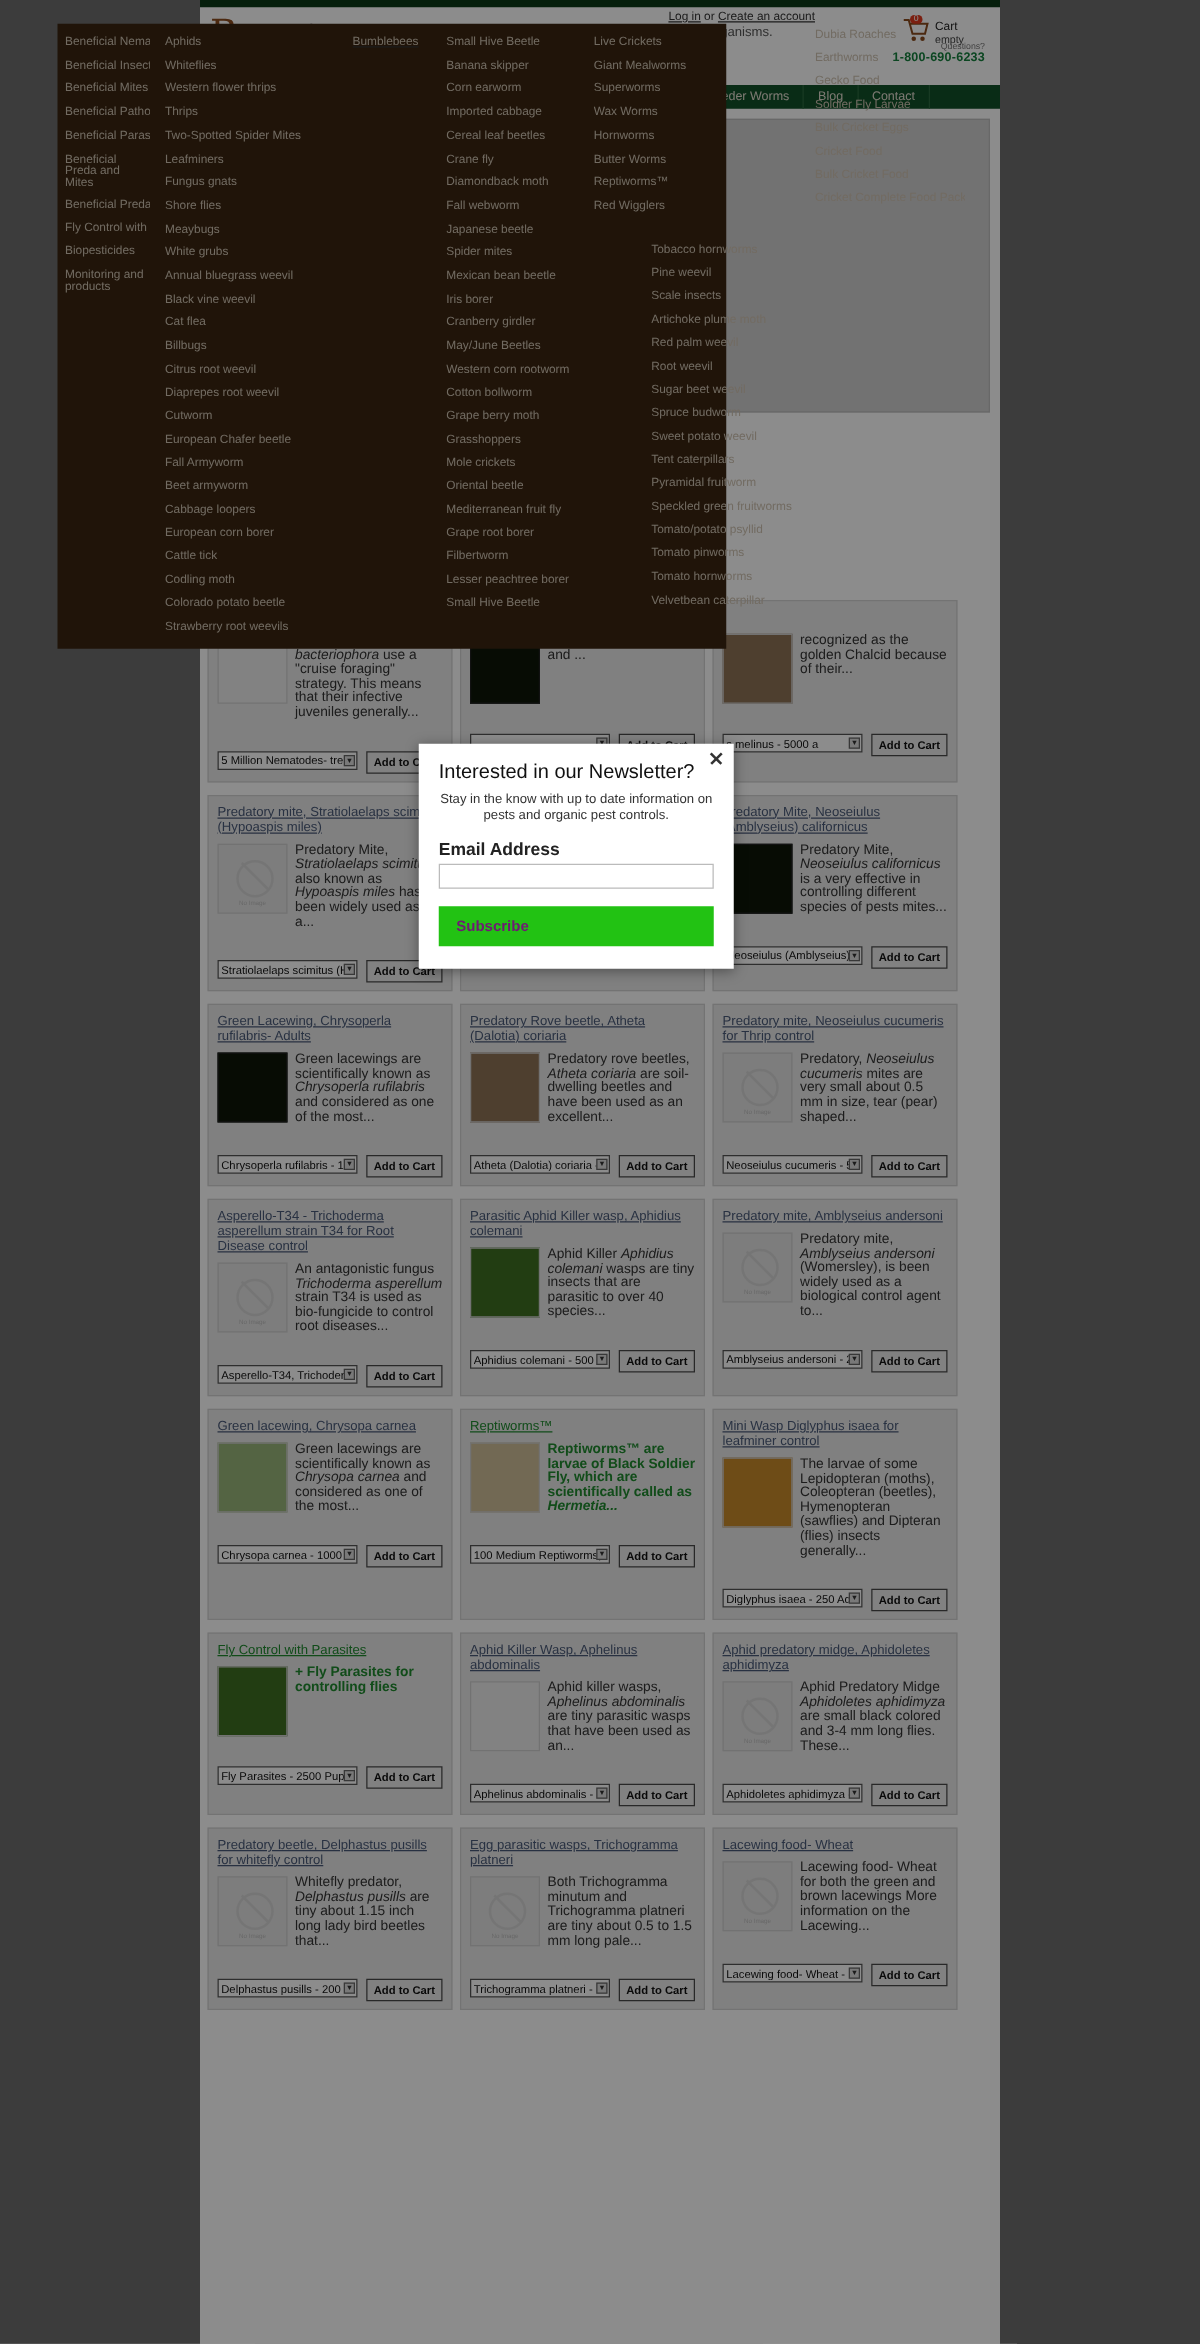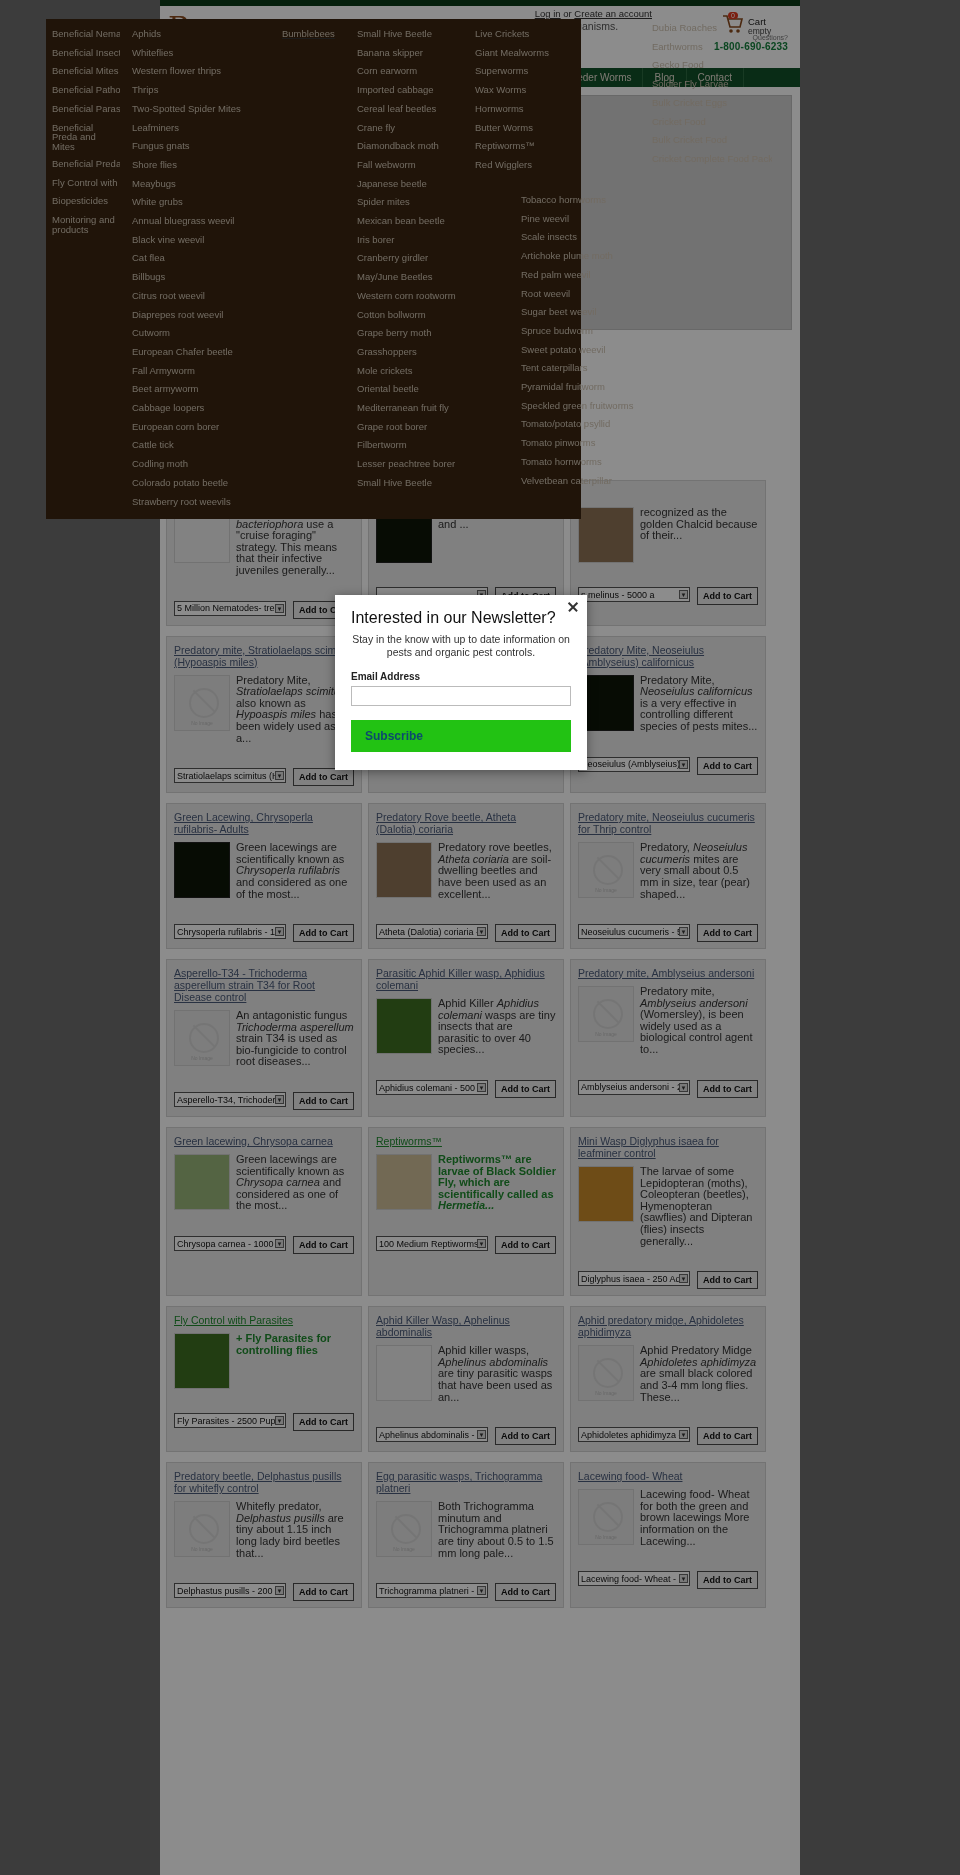--- a/index.html
+++ b/index.html
@@ -89,23 +89,23 @@
           -webkit-appearance:none; appearance:none; background-image:none; position:relative; }
   .selwrap { position:relative; width:114px; }
   .selwrap .arrow { position:absolute; right:3px; top:3px; width:9px; height:9px; border:1px solid #666; background:#dcdcdc; font-size:6px; line-height:8px; text-align:center; pointer-events:none; }
   .addbtn { border:1px solid #4a4a4a; background:#ececec; font-size:9px; font-weight:bold; padding:3px 5px; cursor:pointer; color:#111; white-space:nowrap; }
 
   
   .dimmer { position:absolute; left:0; top:0; width:960px; height:1875px; background:rgba(0,0,0,0.45); z-index:50; }
   .modal { position:absolute; left:335px; top:595px; width:252px; background:#fff; z-index:60; padding:14px 16px 18px 16px; box-shadow:0 2px 10px rgba(0,0,0,.4); }
   .modal h2 { margin:0 0 6px 0; font-size:16px; font-weight:normal; color:#111; letter-spacing:0; }
   .modal p { margin:0 0 12px 0; font-size:10.5px; color:#333; line-height:13px;text-align:center; }
-  .modal label { display:block; font-size:10px; font-weight:bold; color:#222; margin-bottom:4px; }
+  .modal label { display:block; font-size:14px; font-weight:bold; color:#222; margin-bottom:4px; }
   .modal input[type=text] { width:100%; height:20px; border:1px solid #bbb; background:#fff; }
-  .modal .subbtn { margin-top:14px; width:100%; background:#22c213; border:none; color:#0c4a6e; font-weight:bold; font-size:12px; padding:9px 0; text-align:left; padding-left:14px; cursor:pointer; }
+  .modal .subbtn { margin-top:14px; width:100%; background:#22c213; border:none; color:#701a75; font-weight:bold; font-size:12px; padding:9px 0; text-align:left; padding-left:14px; cursor:pointer; }
   .modal .close { position:absolute; right:8px; top:6px; width:12px; height:12px; cursor:pointer; }
   .modal .close:before, .modal .close:after { content:""; position:absolute; left:0; top:5px; width:12px; height:1.5px; background:#333; }
   .modal .close:before { transform:rotate(45deg); }
   .modal .close:after { transform:rotate(-45deg); }
 </style>
 </head>
 <body>
 
 <div id="page">
   <div class="site">

